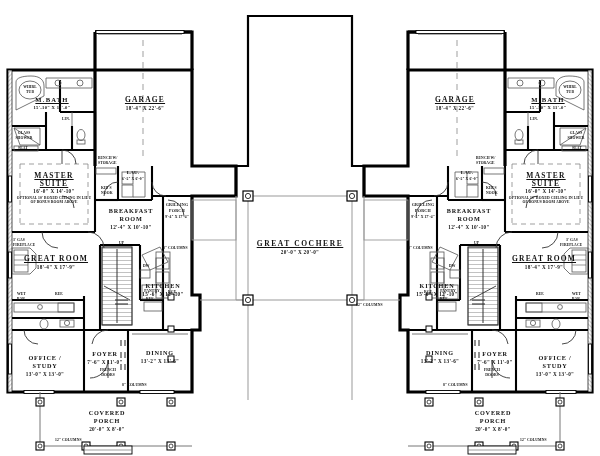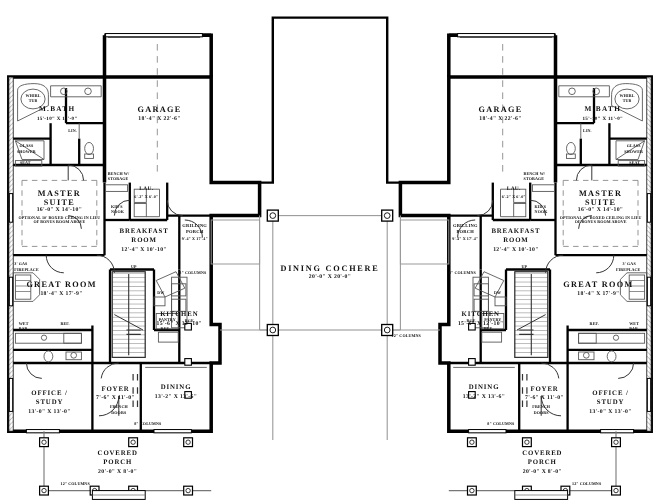--- a/index.html
+++ b/index.html
@@ -9,21 +9,21 @@
     font-family:"Liberation Serif", serif;
     color:#000;
   }
   #plan{position:relative;width:600px;height:456px;background:#fff;}
   svg{display:block;}
 
   
   .lbl{position:absolute;text-align:center;line-height:1.05;
        font-family:"Liberation Serif", serif;color:#111;
        letter-spacing:.5px;white-space:nowrap;}
-  .rm-name{font-size:7.5px;font-weight:bold;letter-spacing:1.2px;}
+  .rm-name{font-size:7.5px;font-weight:bold;letter-spacing:1.2px;text-decoration:underline;}
   .rm-dim{font-size:5.2px;font-weight:bold;letter-spacing:.3px;}
   .tiny{font-size:4.1px;font-weight:bold;letter-spacing:.2px;line-height:1.15;}
   .tiny2{font-size:3.7px;font-weight:bold;letter-spacing:.1px;line-height:1.15;}
   .mid{font-size:6.2px;font-weight:bold;letter-spacing:.8px;}
   .ctr{transform:translateX(-50%);}
 </style>
 </head>
 <body>
 
 <div id="plan">
@@ -404,17 +404,17 @@
 <div class="lbl tiny2" style="left:486px;top:186px;">KID'S</div>
 <div class="lbl tiny2" style="left:486px;top:191px;">NOOK</div>
 <div class="lbl tiny2" style="left:474px;top:241px;">UP</div>
 
 <div class="lbl tiny2 ctr" style="left:492px;top:368px;">FRENCH</div>
 <div class="lbl tiny2 ctr" style="left:492px;top:373px;">DOORS</div>
 <div class="lbl tiny2" style="left:520px;top:438px;">12" COLUMNS</div>
 <div class="lbl tiny2" style="left:443px;top:383px;">8" COLUMNS</div>
 <div class="lbl tiny2" style="left:408px;top:246px;">8" COLUMNS</div>
 
-<div class="lbl rm-name ctr" style="left:300px;top:240px;letter-spacing:1.6px;">DINING COCHERE</div>
+<div class="lbl rm-name ctr" style="left:300px;top:240px;letter-spacing:1.6px;">GREAT COCHERE</div>
 <div class="lbl rm-dim ctr" style="left:300px;top:250px;">20'-0" X 20'-0"</div>
 <div class="lbl tiny2" style="left:356px;top:303px;">12" COLUMNS</div>
 
 </div>
 
 </body></html>

